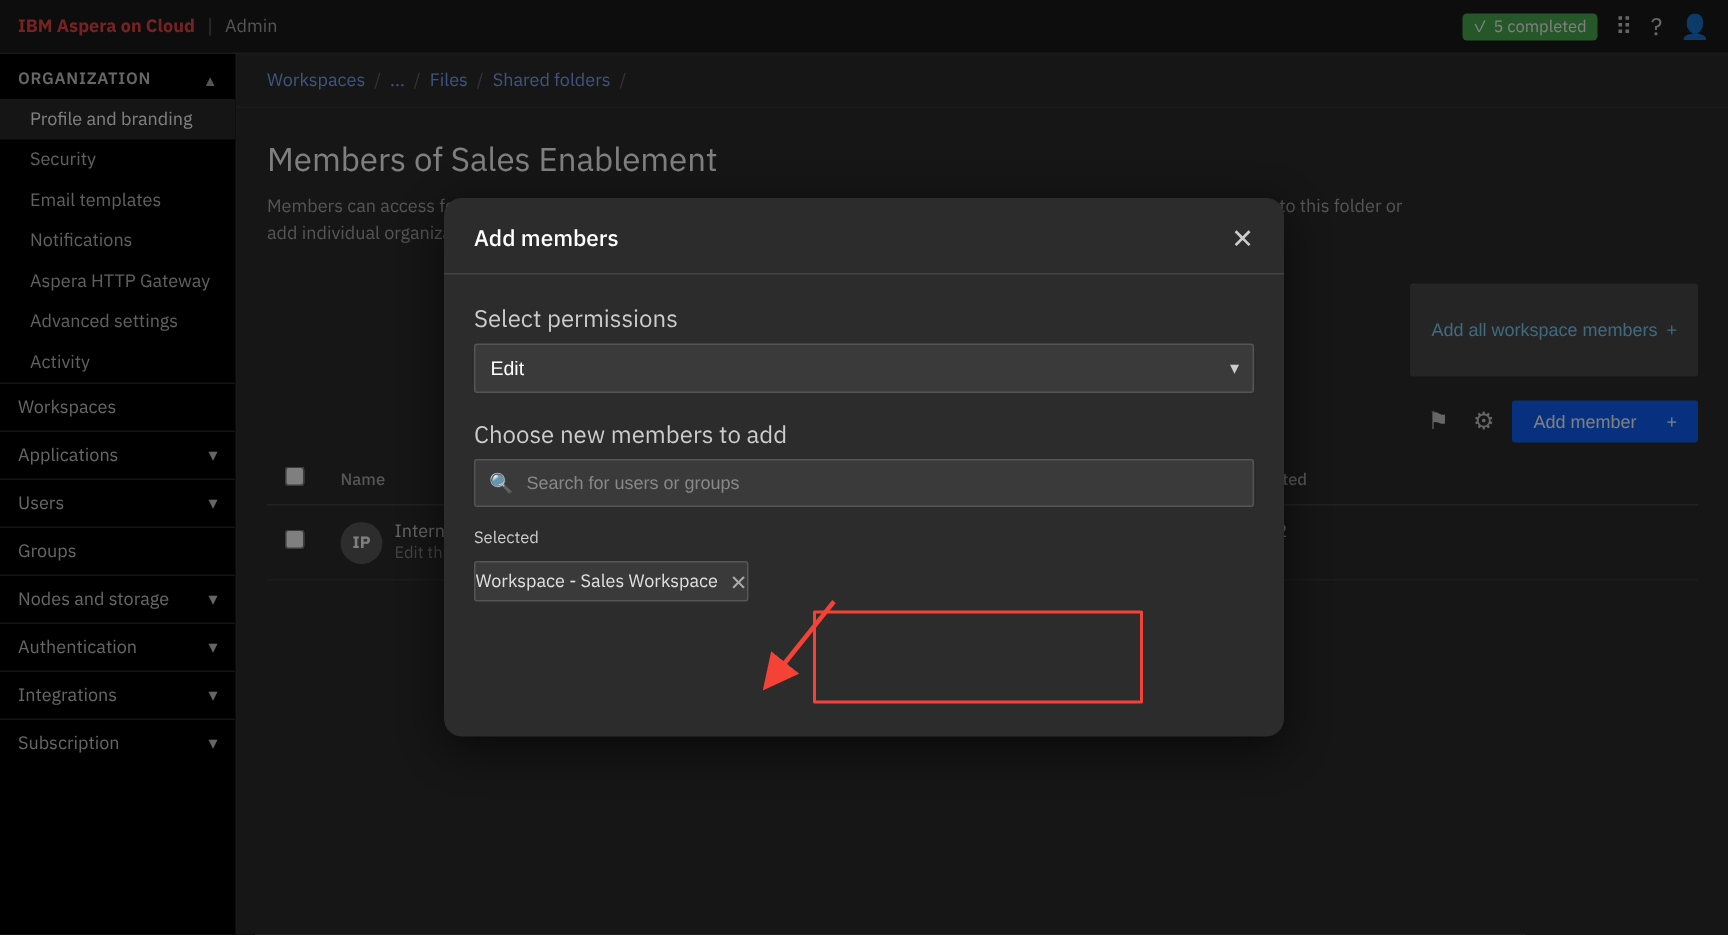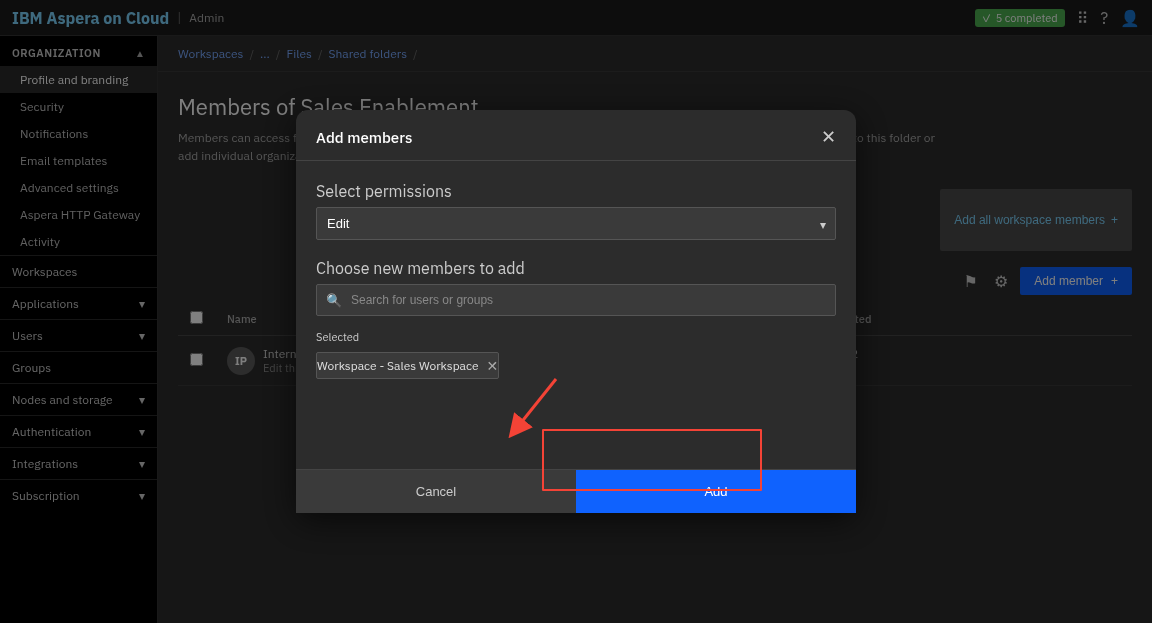--- a/index.html
+++ b/index.html
@@ -1,21 +1,21 @@
 <!DOCTYPE html>
 <html><head>
   <meta charset="utf-8">
   <style>
     * { box-sizing: border-box; margin: 0; padding: 0; }
     body { font-family: -apple-system, BlinkMacSystemFont, 'IBM Plex Sans', Arial, sans-serif; background: #1a1a1a; color: #e0e0e0; font-size: 13px; width: 1152px; height: 623px; overflow: hidden; display: flex; flex-direction: column; }
 
     
     .topbar { background: #1a1a1a; display: flex; align-items: center; justify-content: space-between; padding: 0 12px; height: 36px; border-bottom: 1px solid #333; flex-shrink: 0; }
     .topbar-left { display: flex; align-items: center; gap: 8px; }
-    .topbar-logo { color: #7dd3fc; font-weight: bold; font-size: 16px; }
+    .topbar-logo { color: #ef4444; font-weight: bold; font-size: 12px; }
     .topbar-admin { color: #aaa; font-size: 12px; }
     .topbar-right { display: flex; align-items: center; gap: 12px; }
     .topbar-badge { background: #4caf50; color: #fff; font-size: 11px; padding: 2px 7px; border-radius: 3px; display: flex; align-items: center; gap: 4px; }
     .topbar-icon { color: #ccc; cursor: pointer; font-size: 16px; }
 
     
     .main-layout { display: flex; flex: 1; overflow: hidden; }
 
     
     .sidebar { width: 158px; background: #000000; border-right: 1px solid #333; display: flex; flex-direction: column; flex-shrink: 0; overflow-y: auto; }
@@ -38,21 +38,21 @@
     .page-header { padding: 20px 20px 16px; }
     .page-title { font-size: 22px; font-weight: 400; color: #fff; margin-bottom: 8px; }
     .page-desc { color: #aaa; font-size: 12px; line-height: 1.5; max-width: 760px; }
 
     .toolbar { display: flex; align-items: center; justify-content: flex-end; padding: 8px 20px; gap: 8px; }
     .add-all-btn { background: #4a4a4a; color: #7dd3fc; border: none; padding: 24px 14px; cursor: pointer; font-size: 12px; display: flex; align-items: center; gap: 6px; border-radius: 2px; margin-left: 36px; }
 
     .table-area { padding: 0 20px; }
     .table-toolbar { display: flex; align-items: center; justify-content: flex-end; gap: 8px; padding: 8px 0; }
     .icon-btn { background: none; border: none; color: #ccc; cursor: pointer; font-size: 16px; padding: 4px; }
-    .add-member-btn { background: #0f62fe; color: #fff; border: none; padding: 7px 14px; cursor: pointer; font-size: 12px; display: flex; align-items: center; gap: 8px; border-radius: 2px; }
+    .add-member-btn { background: #0f62fe; color: #fff; border: none; padding: 7px 14px; cursor: pointer; font-size: 12px; display: flex; align-items: center; gap: 20px; border-radius: 2px; }
 
     .data-table { width: 100%; border-collapse: collapse; }
     .data-table th { text-align: left; padding: 8px 12px; color: #aaa; font-size: 11px; font-weight: 500; border-bottom: 1px solid #444; background: #2c2c2c; }
     .data-table td { padding: 10px 12px; color: #ccc; font-size: 12px; border-bottom: 1px solid #383838; }
     .checkbox-cell { width: 36px; }
     .avatar-circle { width: 28px; height: 28px; border-radius: 50%; background: #5a5a5a; color: #fff; display: inline-flex; align-items: center; justify-content: center; font-size: 11px; font-weight: bold; margin-right: 8px; }
     .row-name { display: flex; align-items: center; }
     .row-subtext { color: #888; font-size: 11px; }
 
     
@@ -114,30 +114,30 @@
       <span class="sidebar-section-title">Organization</span>
       <span class="sidebar-chevron">▲</span>
     </div>
     <div class="sidebar-item active">
       <span>Profile and branding</span>
     </div>
     <div class="sidebar-item">
       <span>Security</span>
     </div>
     <div class="sidebar-item">
+      <span>Email templates</span>
+    </div>
+    <div class="sidebar-item">
       <span>Notifications</span>
     </div>
     <div class="sidebar-item">
-      <span>Email templates</span>
+      <span>Aspera HTTP Gateway</span>
     </div>
     <div class="sidebar-item">
       <span>Advanced settings</span>
-    </div>
-    <div class="sidebar-item">
-      <span>Aspera HTTP Gateway</span>
     </div>
     <div class="sidebar-item">
       <span>Activity</span>
     </div>
 
     <div class="sidebar-group-header">
       <span>Workspaces</span>
     </div>
     <div class="sidebar-group-header">
       <span>Applications</span>
@@ -283,20 +283,16 @@
           <defs>
             <marker id="arrowhead" markerWidth="8" markerHeight="8" refX="4" refY="4" orient="auto">
               <polygon points="0 0, 8 4, 0 8" fill="#f44336"></polygon>
             </marker>
           </defs>
           <line x1="60" y1="10" x2="20" y2="60" stroke="#f44336" stroke-width="3" marker-end="url(#arrowhead)"></line>
         </svg>
       </div>
     </div>
 
-    <div class="modal-footer">
-      <button class="cancel-btn">Cancel</button>
-      <button class="add-btn">Add</button>
-    </div>
 
     <div class="red-highlight"></div>
   </div>
 </div>
 
 </body></html>

